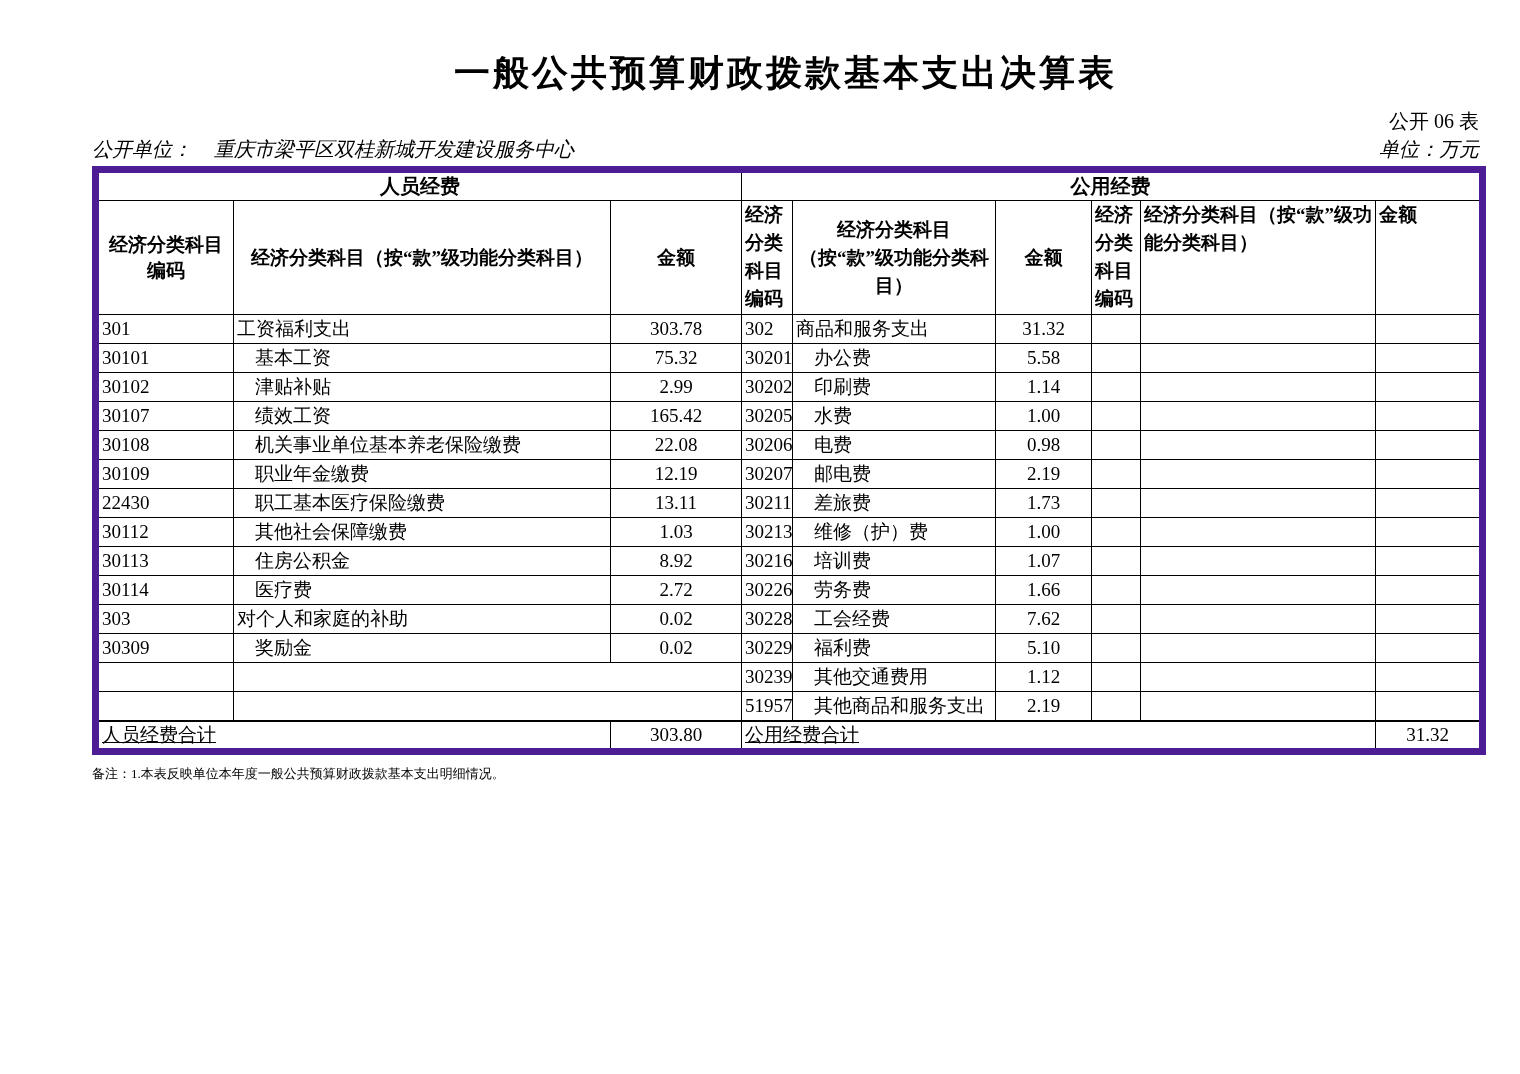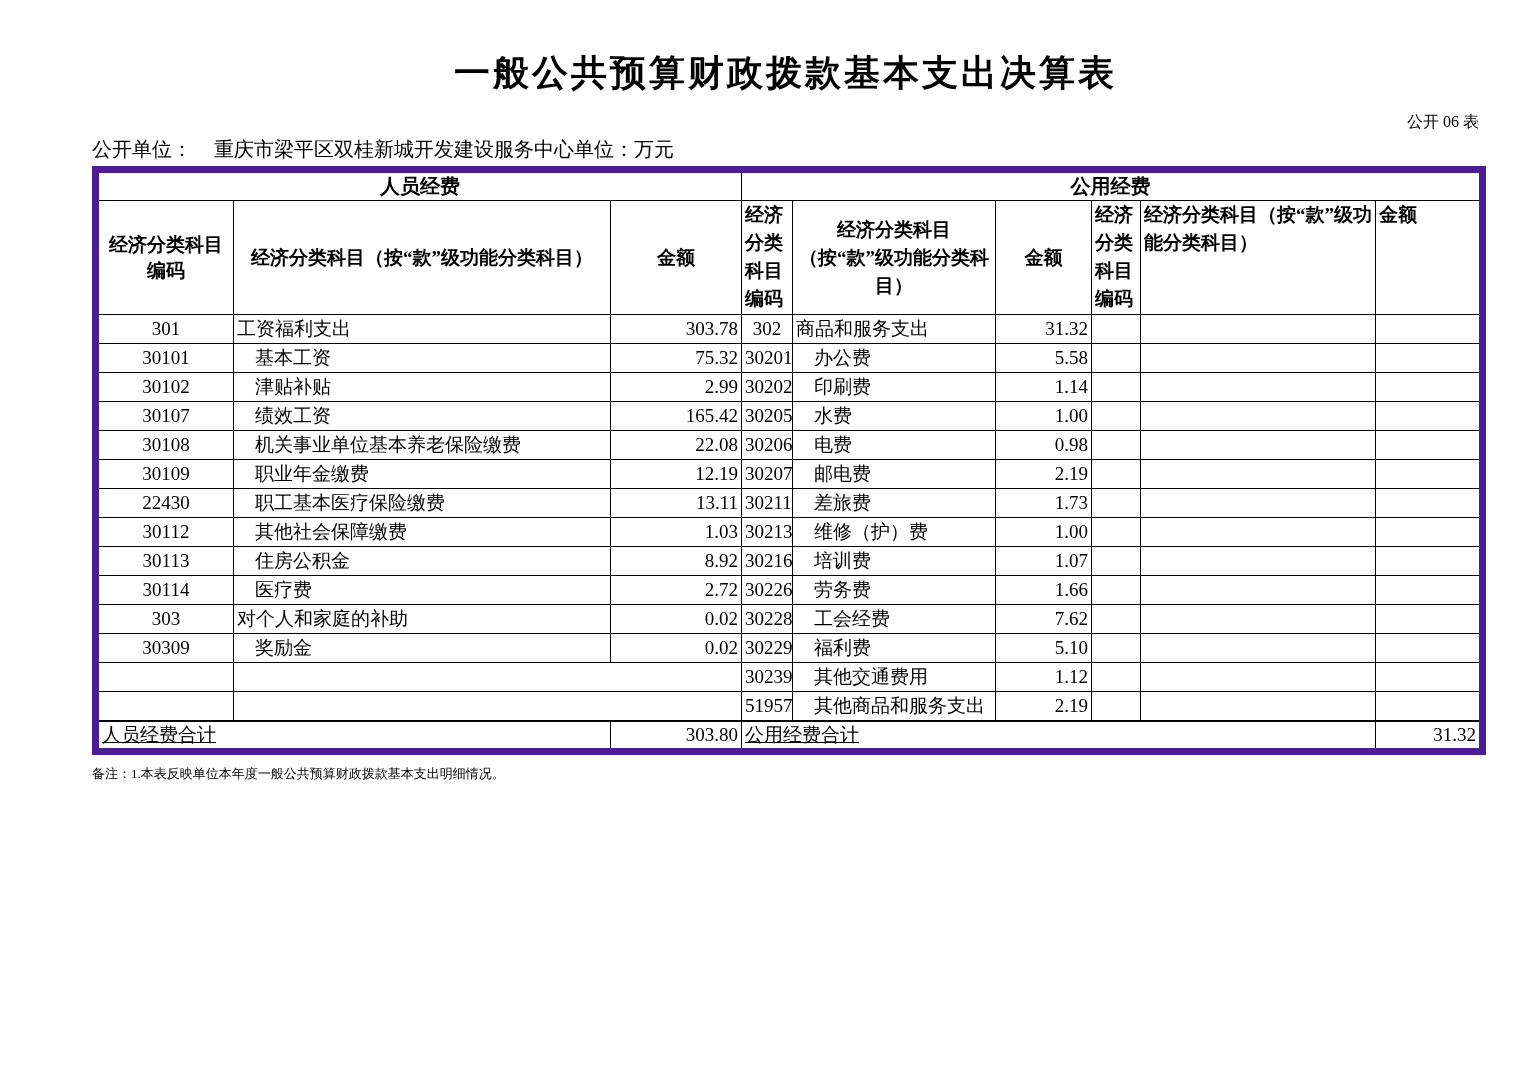--- a/index.html
+++ b/index.html
@@ -24,29 +24,31 @@
     text-align: center;
     font-size: 36px;
     font-weight: bold;
     letter-spacing: 3px;
     line-height: 46px;
     white-space: nowrap;
   }
   .meta-line-1 {
     margin-top: 14px;
     text-align: right;
-    font-size: 16px;
+    font-size: 20px;
     line-height: 23px;
   }
   .meta-line-2 {
     margin-top: 5px;
     margin-bottom: 5px;
     display: flex;
+    justify-content: space-between;
     font-size: 20px;
     line-height: 23px;
+    font-style: italic;
   }
   .unit-name { margin-left: 22px; }
 
   table.tbl {
     border-collapse: collapse;
     table-layout: fixed;
     width: 1387px;
     border: 7px solid #4c1d95;
     font-size: 19px;
   }
@@ -58,24 +60,24 @@
     font-weight: normal;
   }
   .tbl thead th { font-weight: bold; }
   .tbl tr.sec th { height: 29px; text-align: center; vertical-align: middle; font-size: 20px; }
   .tbl tr.cols th { height: 114px; }
   .h-mid  { text-align: center; vertical-align: middle; line-height: 26px; }
   .h-mid2 { text-align: center; vertical-align: middle; line-height: 28px; }
   .h-code { text-align: left; vertical-align: top; line-height: 28px; padding-top: 1px; }
   .h-top  { text-align: left; vertical-align: top; line-height: 28px; padding-top: 1px; }
   .tbl tbody td { height: 29px; vertical-align: middle; }
-  .code { text-align: center; padding-left: 2px; }
+  .code { text-align: left; padding-left: 2px; }
   .subj { text-align: left; }
   .subj.indent { padding-left: 21px; }
-  .amt  { text-align: right; padding-right: 2px; }
+  .amt  { text-align: center; padding-right: 2px; }
   .tbl tfoot td {
     height: 30px;
     border-top: 2px solid #000;
     vertical-align: middle;
   }
   .total-label { text-align: left; font-weight: bold; text-decoration: underline; }
   .note-line {
     margin-top: 8px;
     font-size: 13px;
     line-height: 22px;

